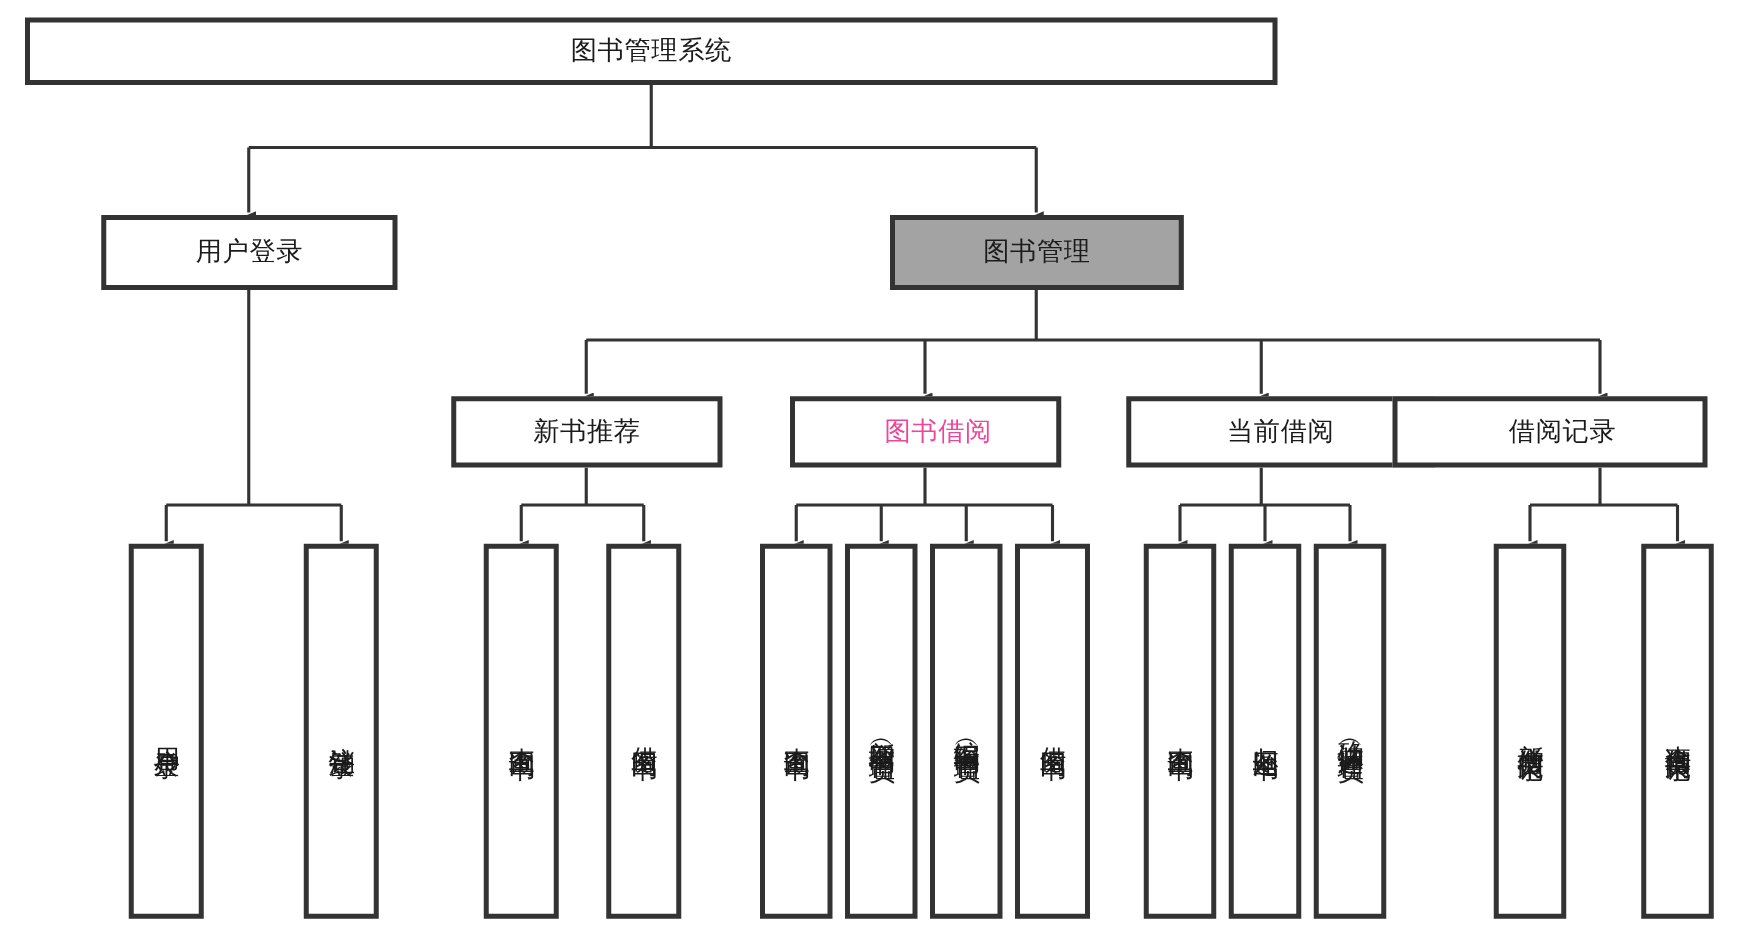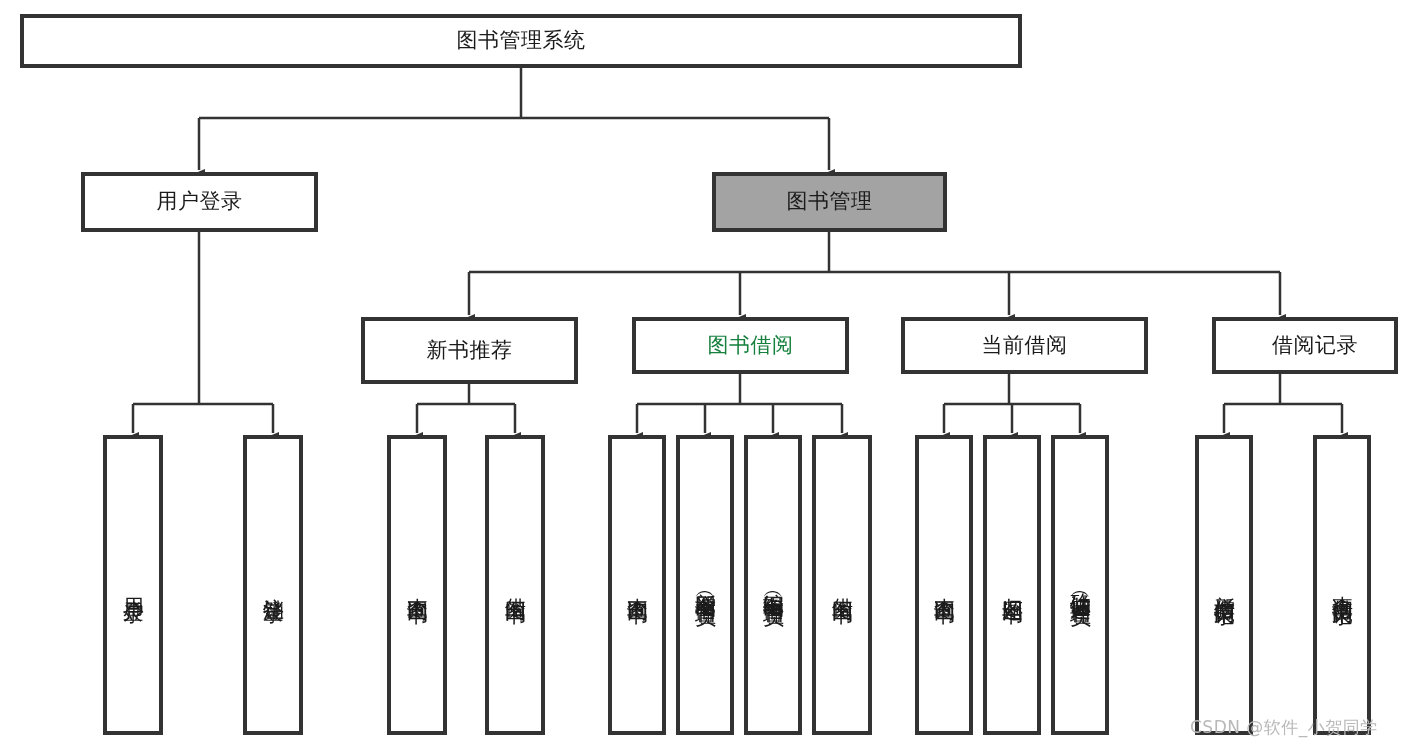--- a/index.html
+++ b/index.html
@@ -114,30 +114,30 @@
   <div id="nodes">
       <div class="node-box" style="left: 20px; top: 14px; width: 1002px; height: 54px; border-color: rgb(51, 51, 51); background: rgb(255, 255, 255);">
         <span class="node-label-h" style="color: rgb(27, 27, 27);">图书管理系统</span>
       </div>
       <div class="node-box" style="left: 81px; top: 172px; width: 237px; height: 60px; border-color: rgb(51, 51, 51); background: rgb(255, 255, 255);">
         <span class="node-label-h" style="color: rgb(27, 27, 27);">用户登录</span>
       </div>
       <div class="node-box" style="left: 712px; top: 172px; width: 235px; height: 60px; border-color: rgb(51, 51, 51); background: #a3a3a3;">
         <span class="node-label-h" style="color: rgb(27, 27, 27);">图书管理</span>
       </div>
-      <div class="node-box" style="left: 361px; top: 317px; width: 217px; height: 67px; border-color: rgb(51, 51, 51); background: rgb(255, 255, 255);">
+      <div class="node-box" style="left: 361px; top: 317px; width: 217px; height: 57px; border-color: rgb(51, 51, 51); background: rgb(255, 255, 255);">
         <span class="node-label-h" style="color: rgb(27, 27, 27);">新书推荐</span>
       </div>
       <div class="node-box" style="left: 632px; top: 317px; width: 217px; height: 57px; border-color: rgb(51, 51, 51); background: rgb(255, 255, 255);">
-        <span class="node-label-h" style="color: #15803d; margin-left: 20px;">图书借阅</span>
+        <span class="node-label-h" style="color: #ec4899; margin-left: 20px;">图书借阅</span>
       </div>
       <div class="node-box" style="left: 901px; top: 317px; width: 247px; height: 57px; border-color: rgb(51, 51, 51); background: rgb(255, 255, 255);">
         <span class="node-label-h" style="color: rgb(27, 27, 27);">当前借阅</span>
       </div>
-      <div class="node-box" style="left: 1212px; top: 317px; width: 186px; height: 57px; border-color: rgb(51, 51, 51); background: rgb(255, 255, 255); padding-left: 20px;">
+      <div class="node-box" style="left: 1114px; top: 317px; width: 252px; height: 57px; border-color: rgb(51, 51, 51); background: rgb(255, 255, 255); padding-left: 20px;">
         <span class="node-label-h" style="color: rgb(27, 27, 27);">借阅记录</span>
       </div>
       <div class="node-box" style="left: 103px; top: 435px; width: 60px; height: 300px; border-color: rgb(51, 51, 51); background: rgb(255, 255, 255);">
         <span class="node-label-v" style="color: rgb(27, 27, 27);">用户登录</span>
       </div>
       <div class="node-box" style="left: 243px; top: 435px; width: 60px; height: 300px; border-color: rgb(51, 51, 51); background: rgb(255, 255, 255);">
         <span class="node-label-v" style="color: rgb(27, 27, 27);">注销登录</span>
       </div>
       <div class="node-box" style="left: 387px; top: 435px; width: 60px; height: 300px; border-color: rgb(51, 51, 51); background: rgb(255, 255, 255);">
         <span class="node-label-v" style="color: rgb(27, 27, 27);">查询图书</span>
@@ -167,15 +167,14 @@
         <span class="node-label-v" style="color: rgb(27, 27, 27);">确认归还（管理员）</span>
       </div>
       <div class="node-box" style="left: 1195px; top: 435px; width: 58px; height: 300px; border-color: rgb(51, 51, 51); background: rgb(255, 255, 255);">
         <span class="node-label-v" style="color: rgb(27, 27, 27);">新增借阅记录</span>
       </div>
       <div class="node-box" style="left: 1313px; top: 435px; width: 58px; height: 300px; border-color: rgb(51, 51, 51); background: rgb(255, 255, 255);">
         <span class="node-label-v" style="color: rgb(27, 27, 27);">查询借阅记录</span>
       </div>
     </div>
 
-  <div class="watermark" style="left: 1190px; top: 716px; color: rgb(185, 185, 185);">CSDN @软件_小贺同学</div>
 
 </div>
 
 </body></html>

